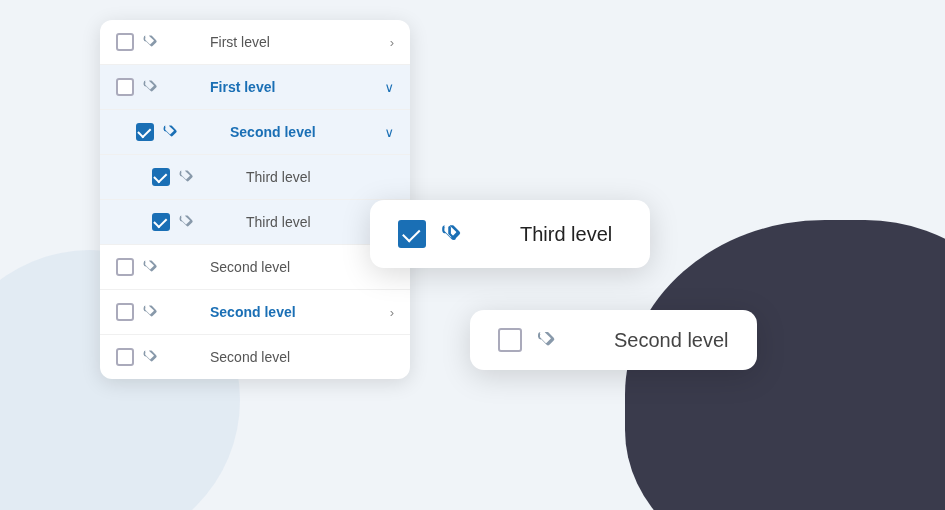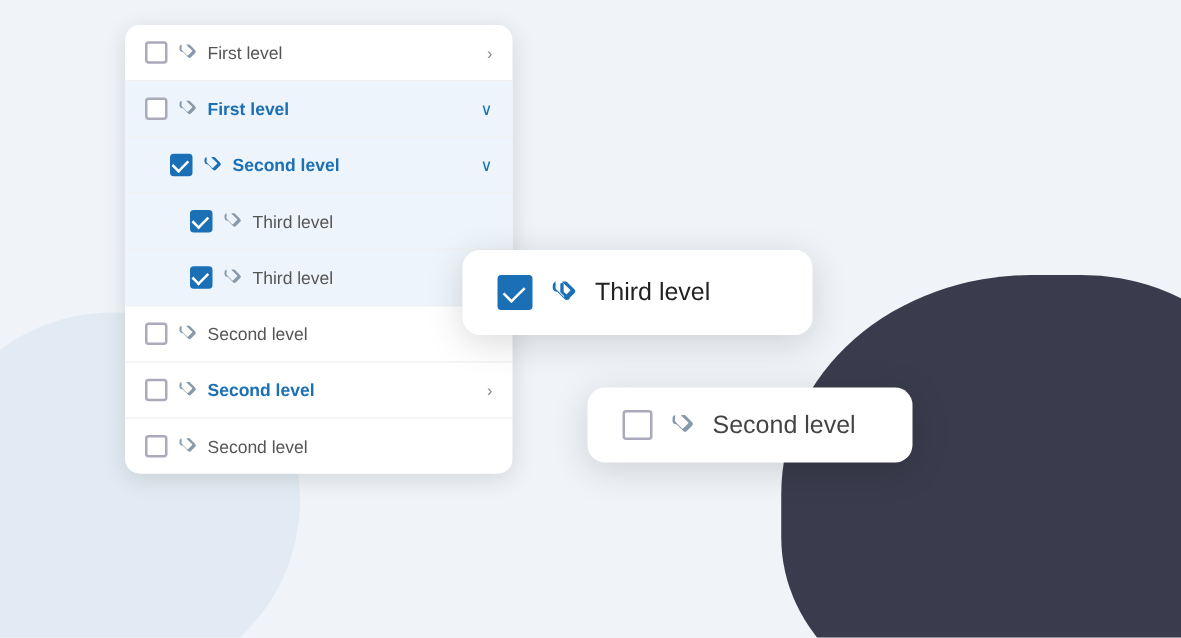--- a/index.html
+++ b/index.html
@@ -99,20 +99,21 @@
       flex-shrink: 0;
       color: #8899aa;
     }
     .tag-icon.blue { color: #1a6fb5; }
 
     .item-label {
       flex: 1;
       font-size: 14px;
       color: #333;
       font-weight: 400;
+      margin-left: 44px;
     }
     .item-label.bold {
       font-weight: 700;
       color: #1a6fb5;
     }
     .item-label.gray {
       color: #555;
     }
 
     .chevron {

